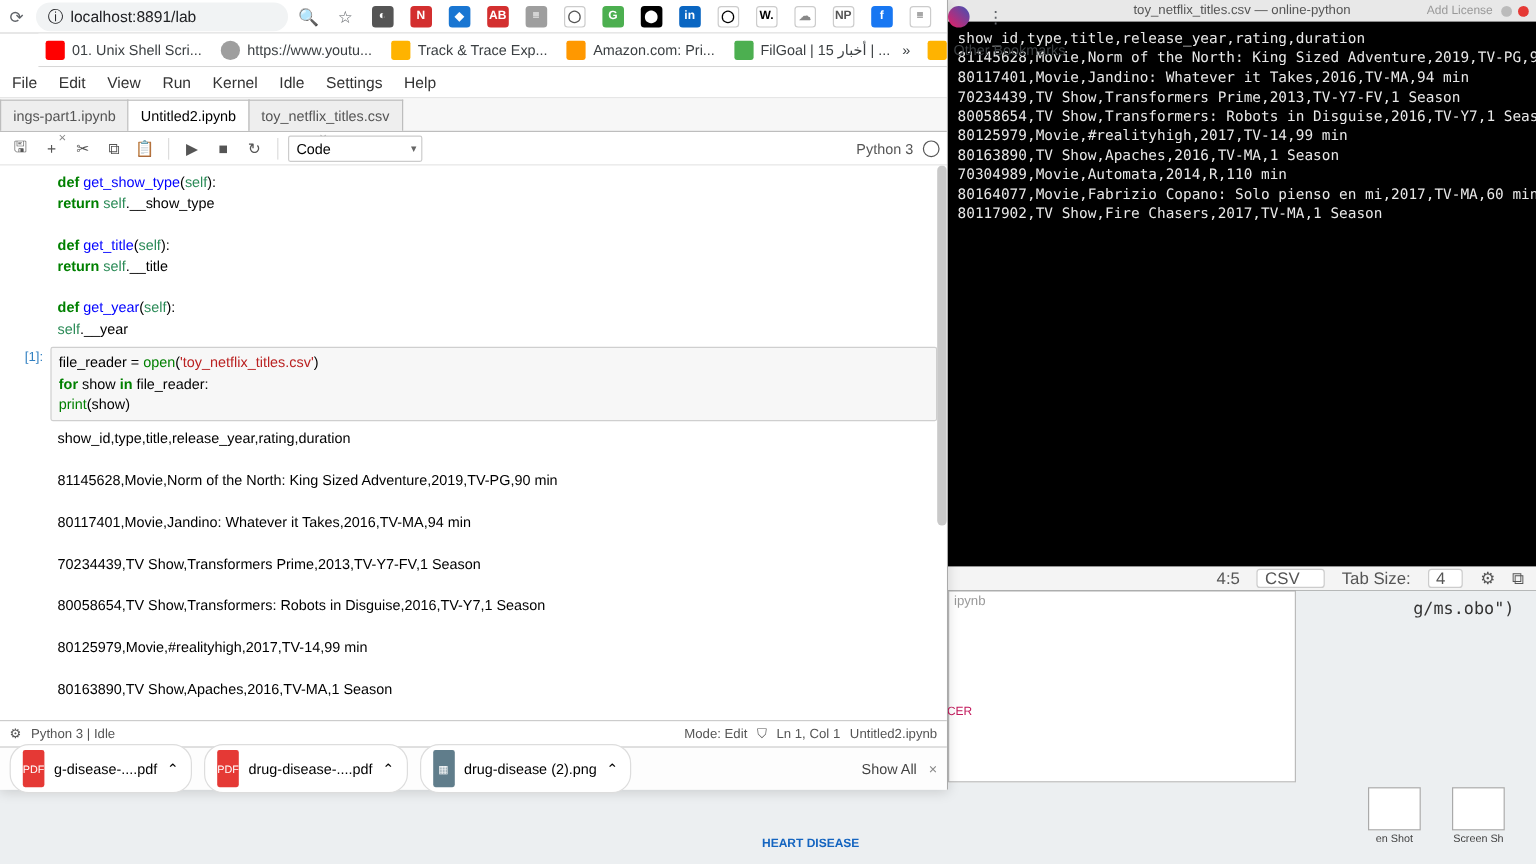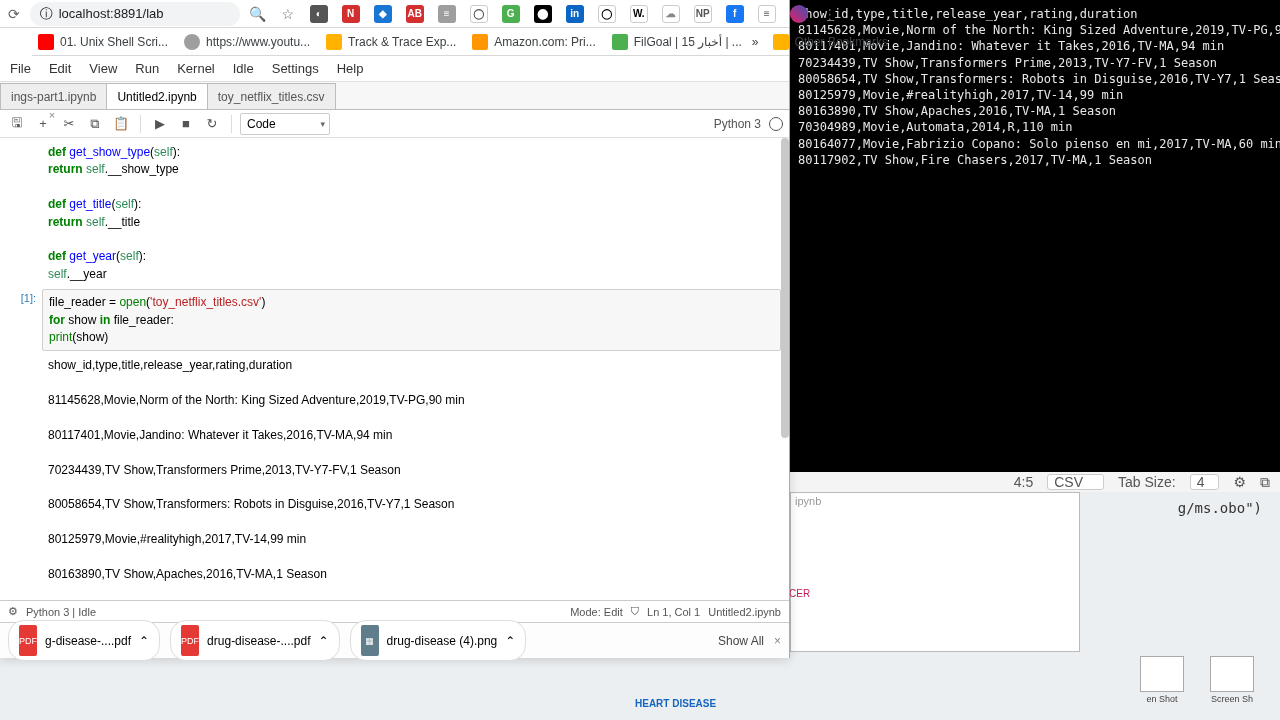--- a/index.html
+++ b/index.html
@@ -27,21 +27,21 @@
 .tab { height:26px; display:flex; align-items:center; gap:6px; padding:0 10px; font-size:12px; background:#eee; border:1px solid #bdbdbd; border-bottom:none; margin-right:-1px; color:#555;flex-direction:column; }
 .tab.active { background:#fff; color:#000; }
 .tab .ti { width:12px; height:12px; border-radius:2px; }
 .tab .close { width:10px; height:10px; color:#888; font-size:11px; line-height:10px; }
 .tab .dot { width:8px; height:8px; border-radius:50%; background:#555; }
 
 
 .toolbar { height:28px; background:#fff; display:flex; align-items:center; padding:0 6px; gap:4px; border-bottom:1px solid #e0e0e0; }
 .tbtn { width:22px; height:22px; display:flex; align-items:center; justify-content:center; color:#555; font-size:13px; border-radius:2px; }
 .tsep { width:1px; height:18px; background:#ddd; margin:0 4px; }
-.tsel { border:1px solid #ccc; height:22px; font-size:12px; padding:0 18px 0 6px; border-radius:2px; background:#fff; position:relative; display:flex; align-items:center; width:90px; }
+.tsel { border:1px solid #ccc; height:22px; font-size:12px; padding:0 18px 0 6px; border-radius:2px; background:#fff; position:relative; display:flex; align-items:center; width:112px; }
 .tsel::after { content:"▾"; position:absolute; right:4px; font-size:9px; color:#666; }
 .toolbar .right { margin-left:auto; display:flex; align-items:center; gap:8px; font-size:12px; color:#555; }
 .kcirc { width:14px; height:14px; border:1.5px solid #555; border-radius:50%; }
 
 
 .nb-wrap { height:462px; overflow:hidden; position:relative; background:#fff; }
 .nb { padding:4px 8px 20px 8px; }
 .cell { display:flex; margin:2px 0; }
 .prompt { width:34px; text-align:right; padding-right:6px; font-size:11px; color:#307fc1; padding-top:3px; }
 .prompt.out { color:#bf5b3d; }
@@ -260,31 +260,39 @@
         <span>g-disease-....pdf</span>
         <span>⌃</span>
       </div>
     <div class="dl">
         <span class="di">PDF</span>
         <span>drug-disease-....pdf</span>
         <span>⌃</span>
       </div>
     <div class="dl">
         <span class="di" style="background:#607d8b">▦</span>
-        <span>drug-disease (4).png</span>
+        <span>drug-disease (2).png</span>
         <span>⌃</span>
       </div>
     <span class="sp"></span>
     <span class="showall">Show All</span>
     <span style="color:#888">×</span>
   </div>
 
 </div>
 
 <div class="term-win">
+  <div class="term-title">
+    <span>toy_netflix_titles.csv — online-python</span>
+    <span class="lic">Add License</span>
+    <div class="tdots">
+      <span class="td" style="background:#bbb"></span>
+      <span class="td" style="background:#e53935"></span>
+    </div>
+  </div>
   <div class="term-body mono" id="termbody">show_id,type,title,release_year,rating,duration
 81145628,Movie,Norm of the North: King Sized Adventure,2019,TV-PG,90 min
 80117401,Movie,Jandino: Whatever it Takes,2016,TV-MA,94 min
 70234439,TV Show,Transformers Prime,2013,TV-Y7-FV,1 Season
 80058654,TV Show,Transformers: Robots in Disguise,2016,TV-Y7,1 Season
 80125979,Movie,#realityhigh,2017,TV-14,99 min
 80163890,TV Show,Apaches,2016,TV-MA,1 Season
 70304989,Movie,Automata,2014,R,110 min
 80164077,Movie,Fabrizio Copano: Solo pienso en mi,2017,TV-MA,60 min
 80117902,TV Show,Fire Chasers,2017,TV-MA,1 Season</div>

